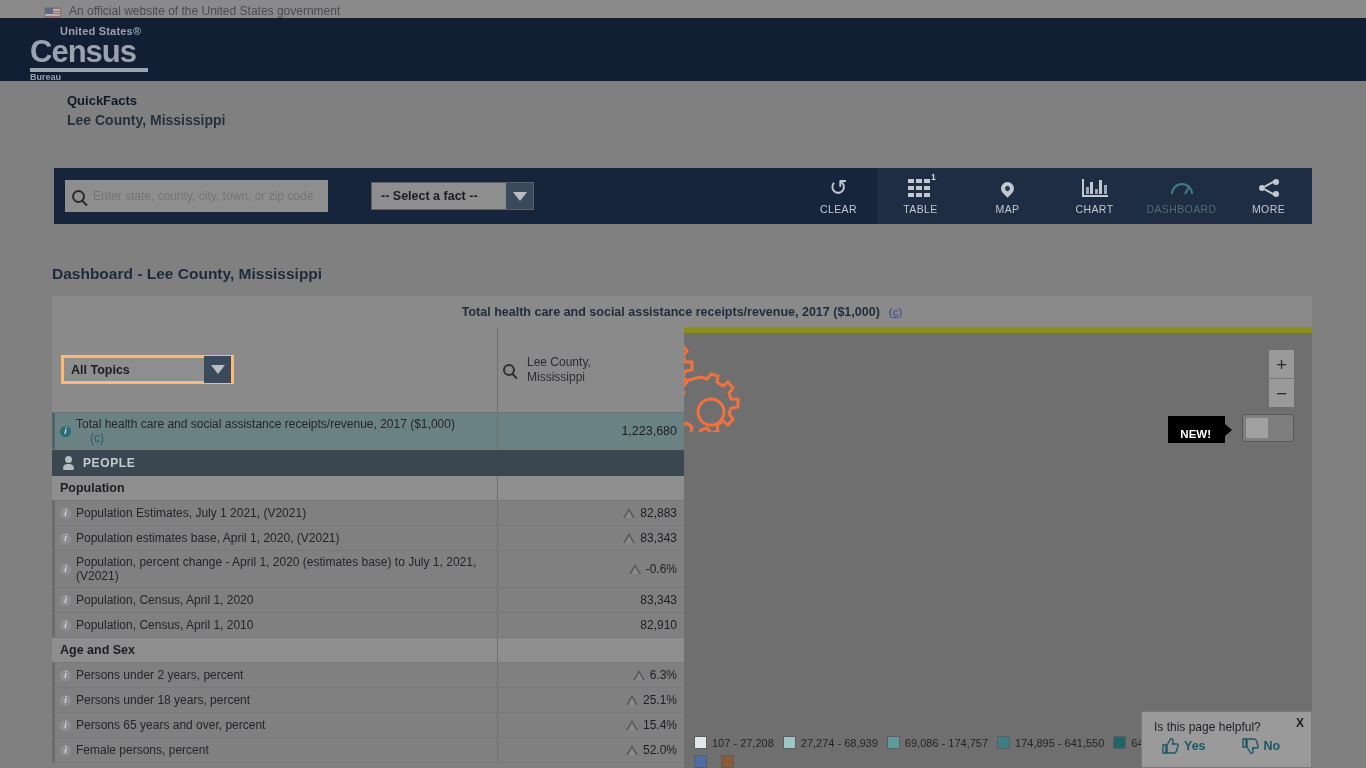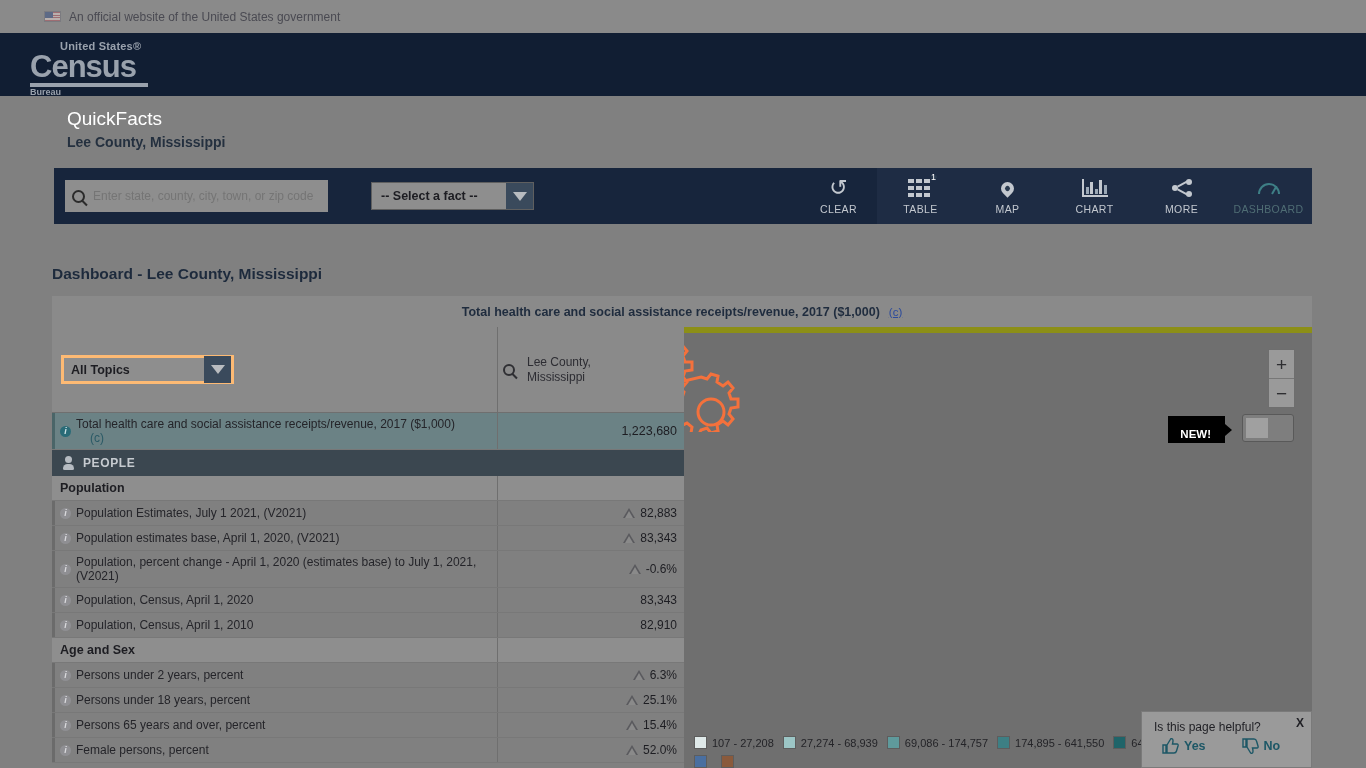--- a/index.html
+++ b/index.html
@@ -11,23 +11,23 @@
   }
   
   #page {
     position: relative;
     width: 1366px; height: 768px;
     background: #808080;
   }
 
   
   .gov-banner {
-    height: 33px;
+    height: 18px;
     background: #8a8a8a;
-    display: flex; align-items: center;
+    display: flex; align-items: flex-end;
     padding-left: 44px;
     font-size: 12px;
     color: #4a4a52;
   }
   .flag {
     width: 17px; height: 11px;
     margin-right: 8px;
     position: relative;
     background: linear-gradient(to bottom,
       #9e6d72 0 14.2%, #b9b0ad 14.2% 28.5%, #9e6d72 28.5% 42.8%,
@@ -50,21 +50,21 @@
     color: #9aa2ad;
     line-height: 1;
   }
   .logo .l1 { font-size: 11px; font-weight: bold; letter-spacing: .2px; margin-left: 30px; }
   .logo .l2 { font-size: 31px; font-weight: bold; letter-spacing: -1px; margin-top: -1px; }
   .logo .l3 { font-size: 9px; font-weight: bold; text-align: left; margin-top: 1px;
               border-top: 4px solid #9aa2ad; padding-top: 1px; width: 118px; }
 
   
   .title-band { position: relative; padding: 12px 0 0 0; }
-  .qf-title { margin-left: 67px; font-size: 19px; font-weight: normal; color: #ffffff; }
+  .qf-title { margin-left: 67px; font-size: 13px; font-weight: bold; color: #0f172a; }
   .qf-sub   { margin-left: 67px; font-size: 14px; font-weight: bold; color: #24303f; margin-top: 4px; }
   .qf-desc  { margin-left: 67px; font-size: 12.5px; color: #3b3b43; margin-top: 9px; }
   .qf-desc i { font-style: italic; font-weight: bold; }
   .whatsnew {
     position: absolute; right: 68px; top: 89px;
     font-size: 12.5px; font-weight: bold; color: #1c5a68;
     display: flex; align-items: center; gap: 5px; cursor: pointer;
   }
   .whatsnew .chev { font-size: 13px; }
 
@@ -425,37 +425,37 @@
           <span class="chart-ico">
               <i style="height:7px"></i>
               <i style="height:12px;background:#c3c8cf"></i>
               <i style="height:5px"></i>
               <i style="height:14px;background:#c3c8cf"></i>
               <i style="height:9px"></i>
             </span>
         </span>
         <span class="tlbl">CHART</span>
       </div>
+      <div class="tbtn sep dim">
+        <span class="ico">
+            <span class="gauge"></span>
+          </span>
+        <span class="tlbl">DASHBOARD</span>
+      </div>
       <div class="tbtn sep">
         <span class="ico">
           <span class="share">
             <b style="right:0;top:0"></b>
               <b style="right:0;bottom:0"></b>
               <b style="left:0;top:6px"></b>
             <i style="left:5px;top:4px;width:11px;transform:rotate(-28deg)"></i>
             <i style="left:5px;top:12px;width:11px;transform:rotate(28deg)"></i>
           </span>
         </span>
         <span class="tlbl">MORE</span>
-      </div>
-      <div class="tbtn sep dim">
-        <span class="ico">
-            <span class="gauge"></span>
-          </span>
-        <span class="tlbl">DASHBOARD</span>
       </div>
     </div>
   </div>
 
   <div class="dash-title">Dashboard - Lee County, Mississippi</div>
 
   <div class="fact-header">
     <span class="ft">Total health care and social assistance receipts/revenue, 2017 ($1,000)</span>
     <span class="fc">(c)</span>
   </div>

